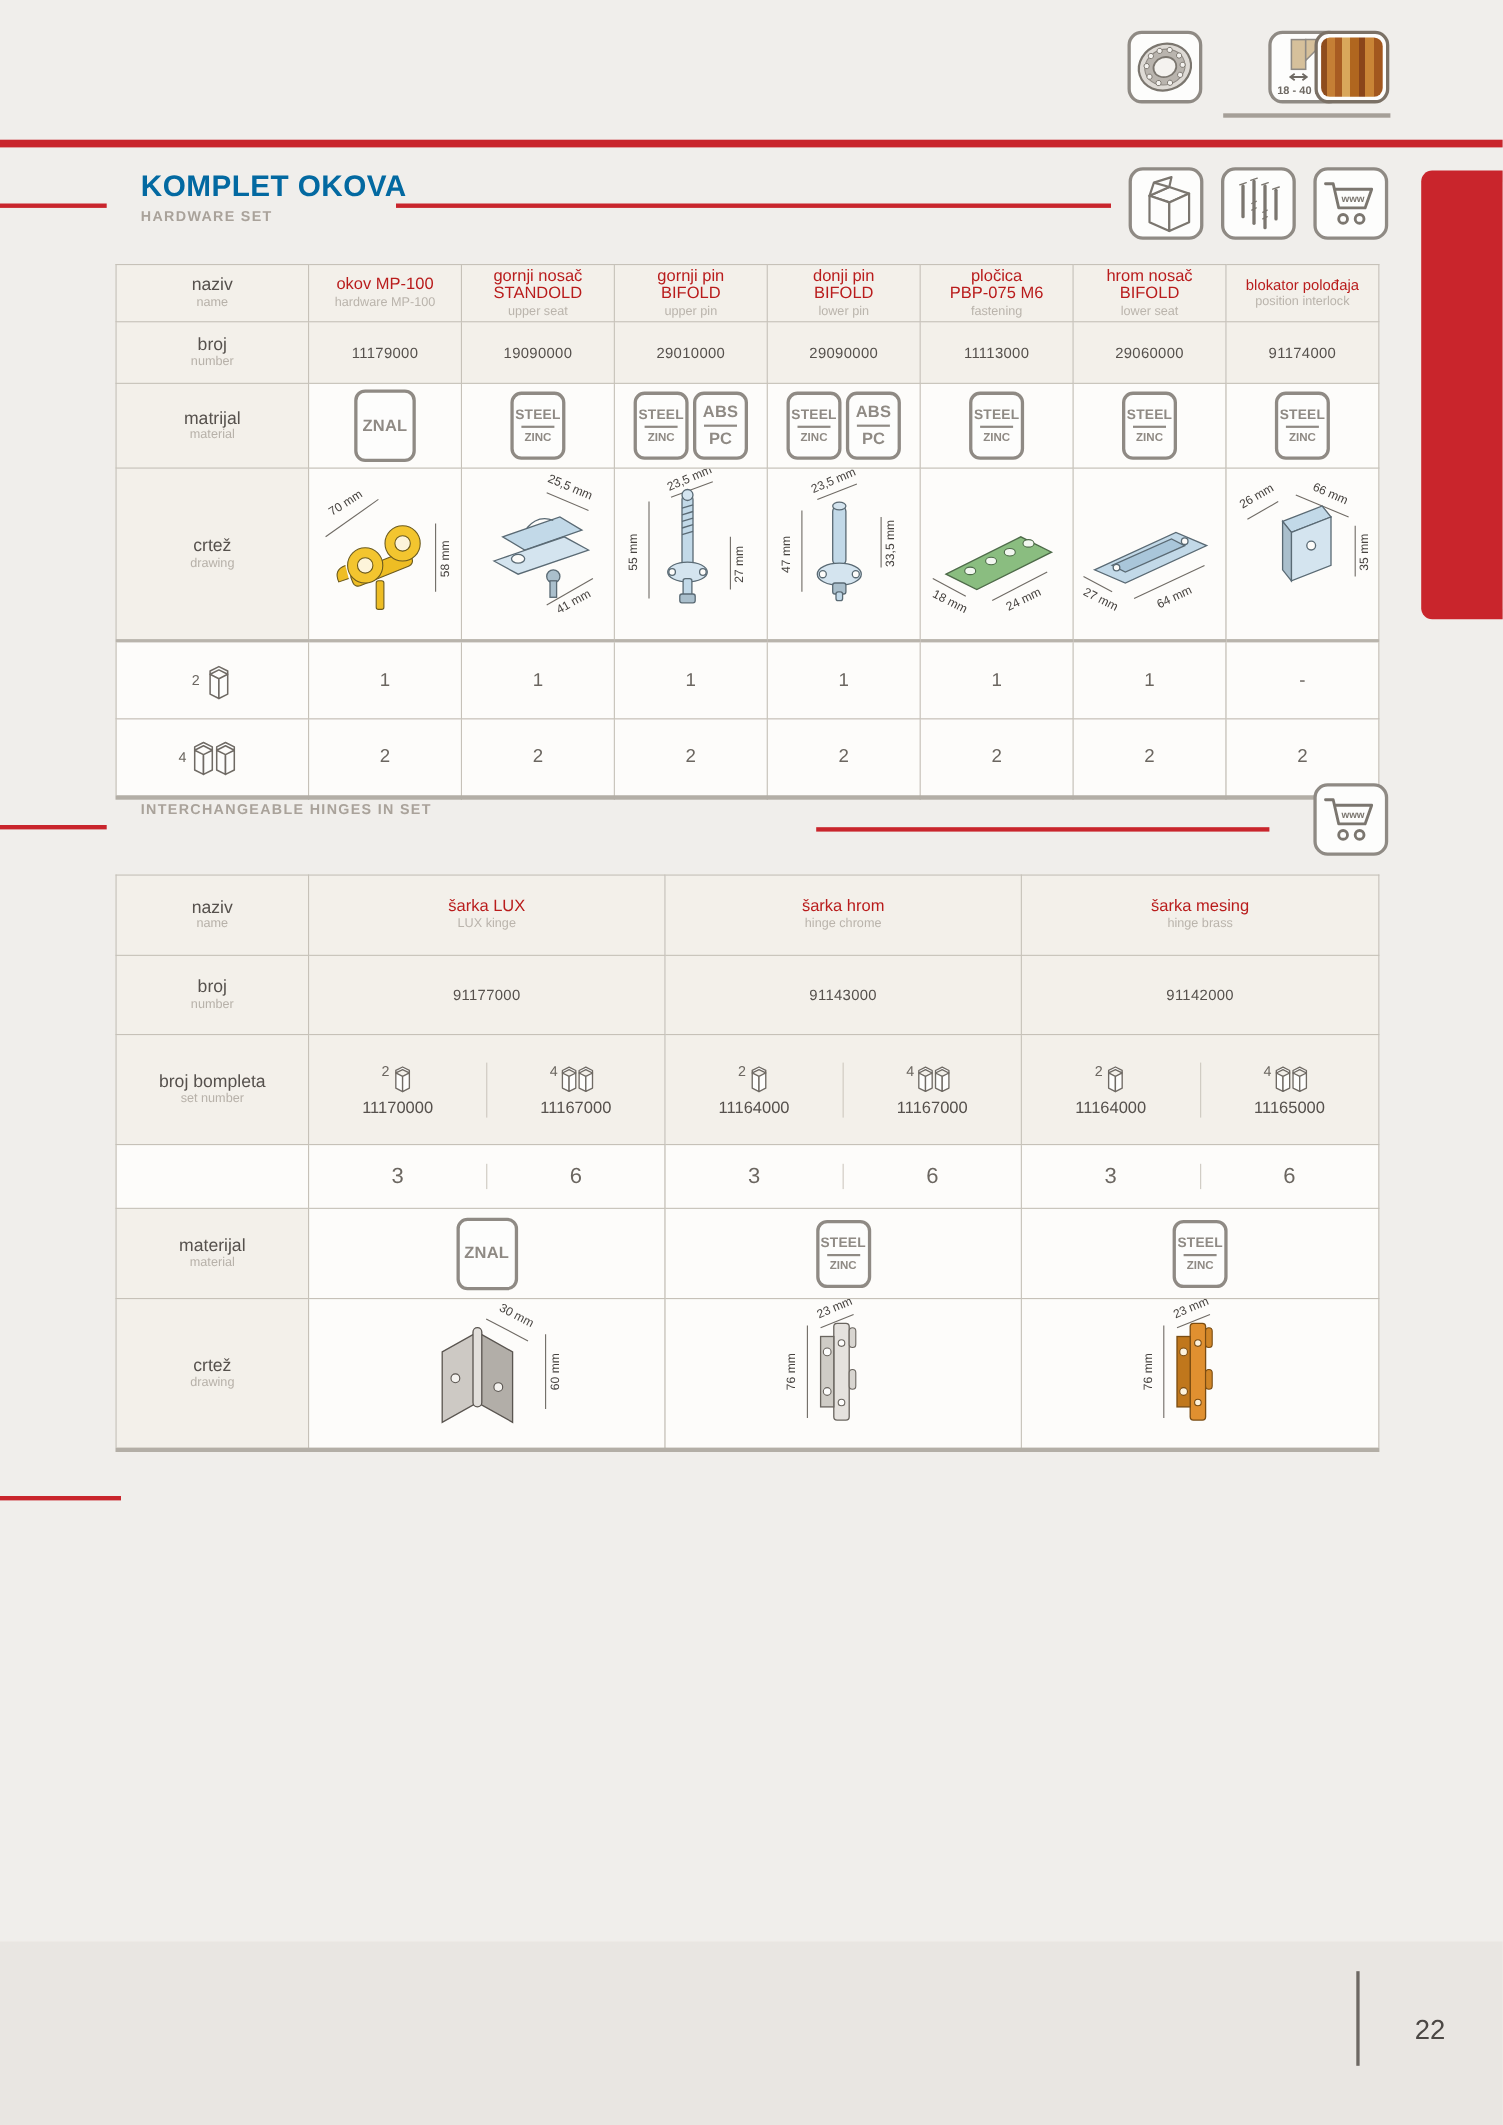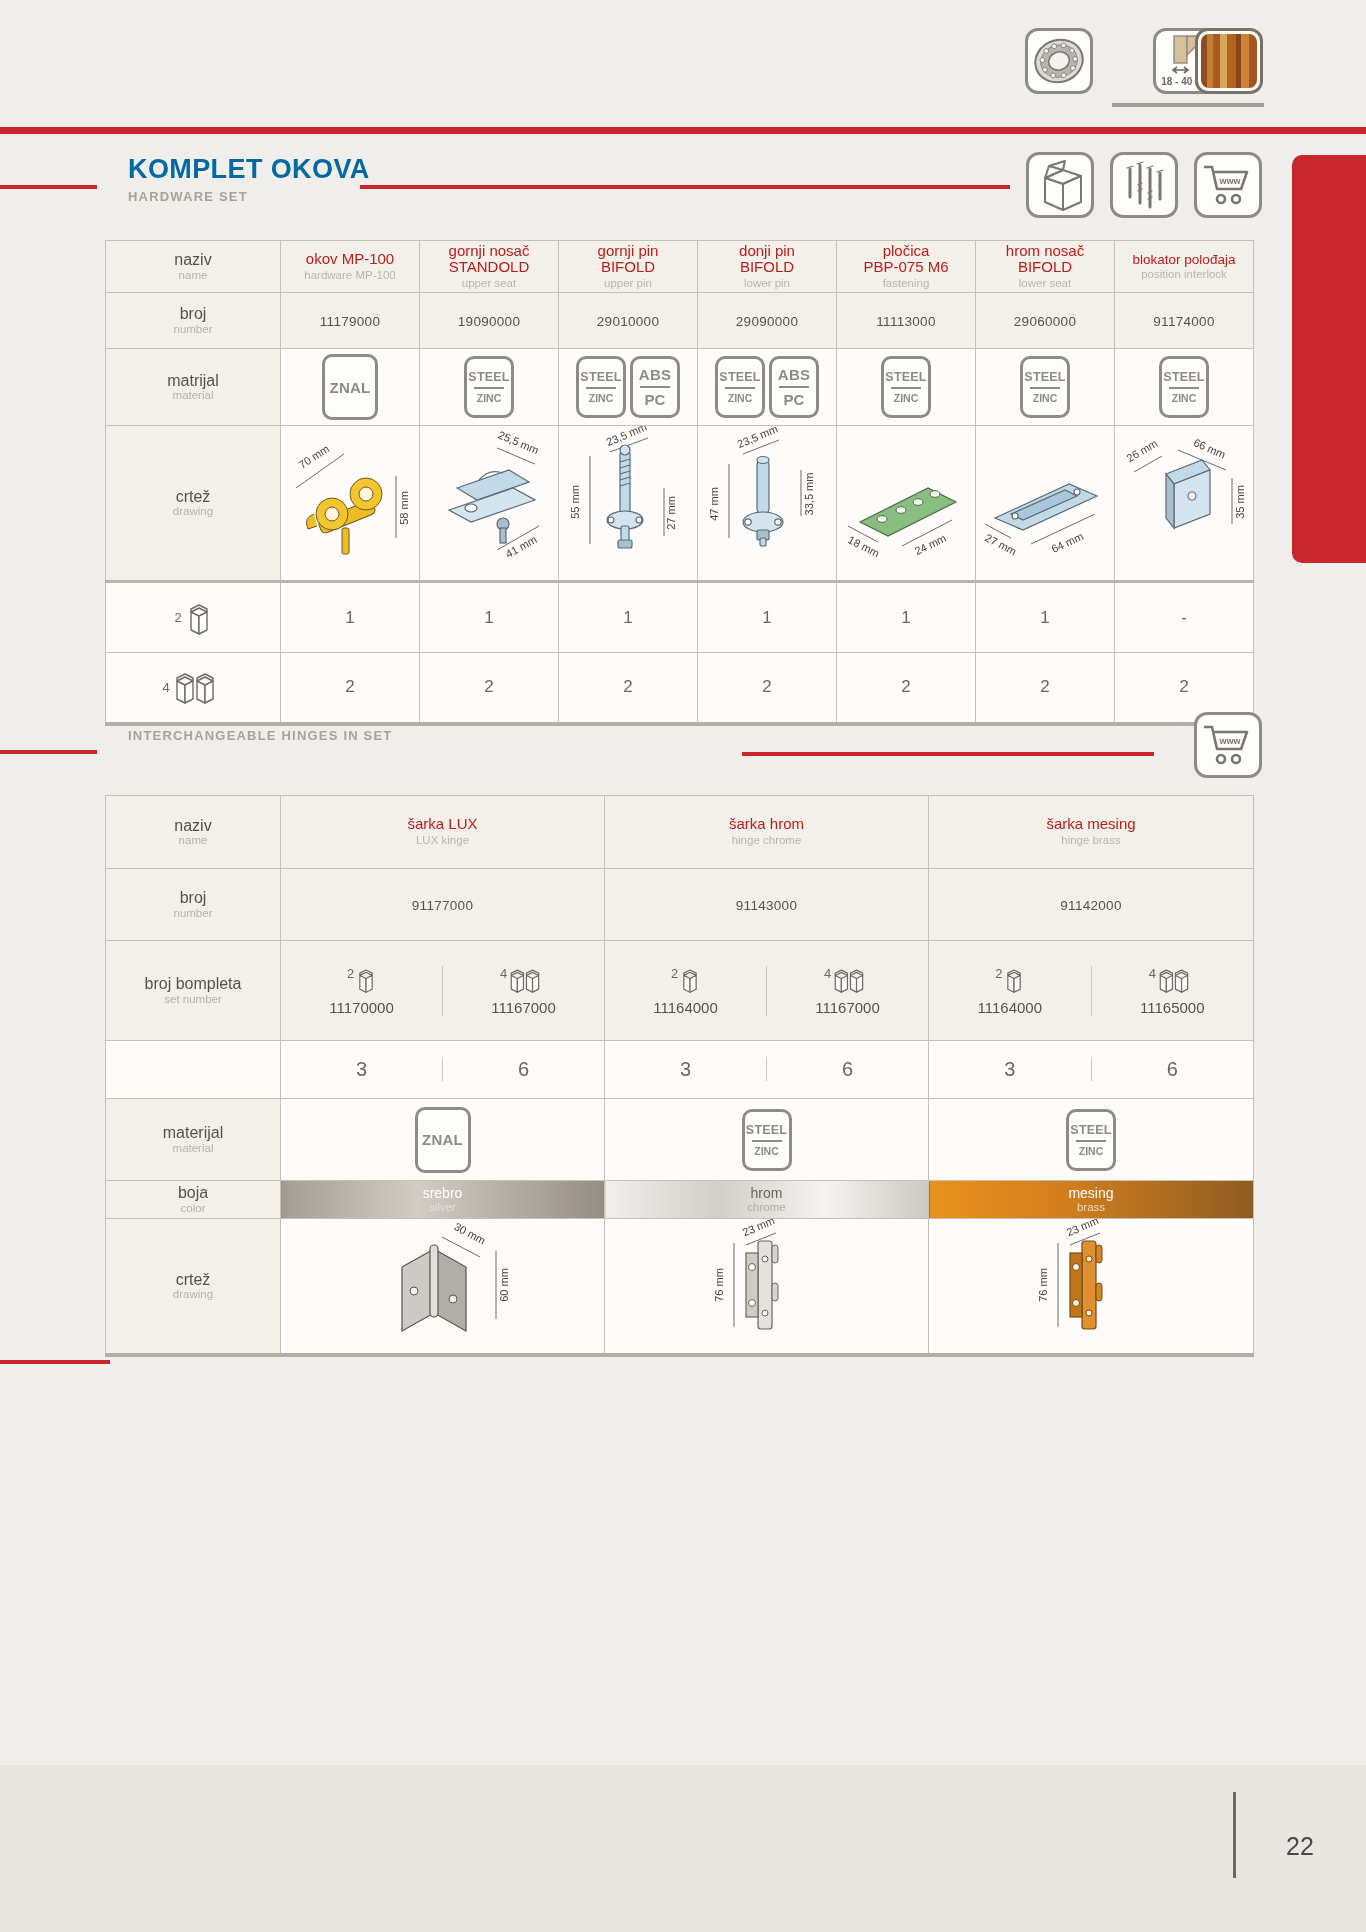--- a/index.html
+++ b/index.html
@@ -709,38 +709,20 @@
     <td class="white">
       <div class="badges">
             <div class="badge">
               <div class="bt">STEEL</div>
               <div class="bl"></div>
               <div class="bb">ZINC</div>
             </div>
           </div>
     </td>
   </tr>
-  <tr style="height:38px;">
-    <td class="cream">
-      <div class="lab-main">boja</div>
-      <div class="lab-sub">color</div>
-    </td>
-    <td class="bg-silver">
-      <div class="boja-main">srebro</div>
-      <div class="boja-sub">silver</div>
-    </td>
-    <td class="bg-chrome">
-      <div class="boja-main">hrom</div>
-      <div class="boja-sub">chrome</div>
-    </td>
-    <td class="bg-brass">
-      <div class="boja-main">mesing</div>
-      <div class="boja-sub">brass</div>
-    </td>
-  </tr>
   <tr style="height:132px;">
     <td class="cream">
       <div class="lab-main">crtež</div>
       <div class="lab-sub">drawing</div>
     </td>
     <td class="white">
       <svg width="322" height="130" viewBox="0 0 322 130">
         <g class="dl">
               <line x1="160" y1="18" x2="198" y2="38"></line>
               <line x1="214" y1="32" x2="214" y2="100"></line>

